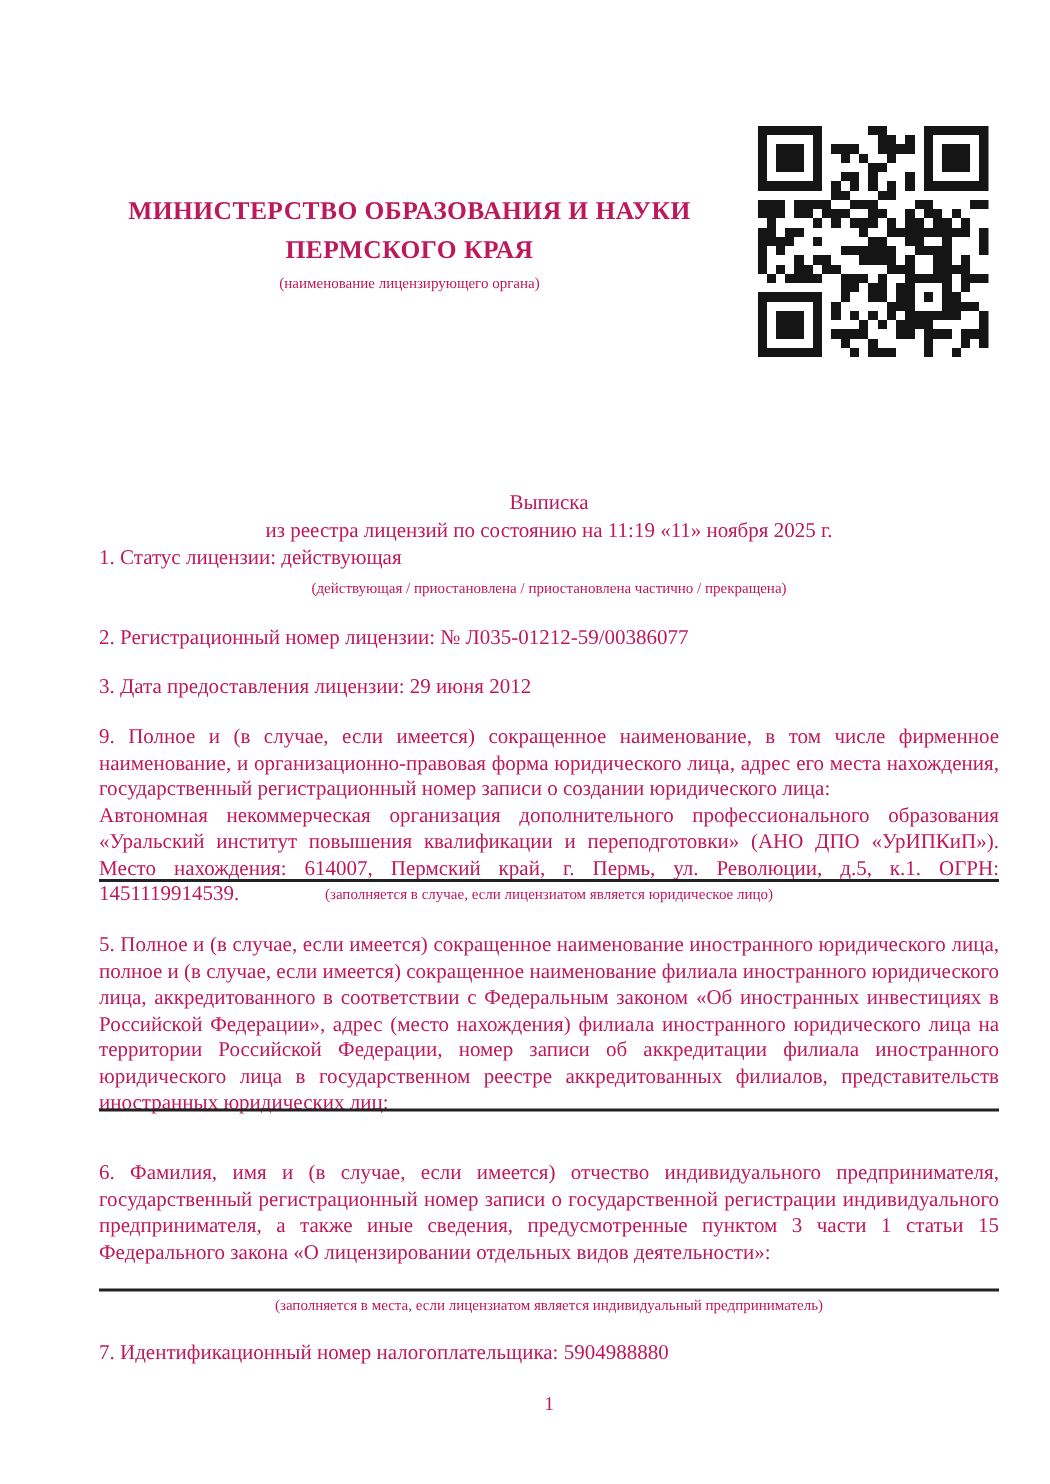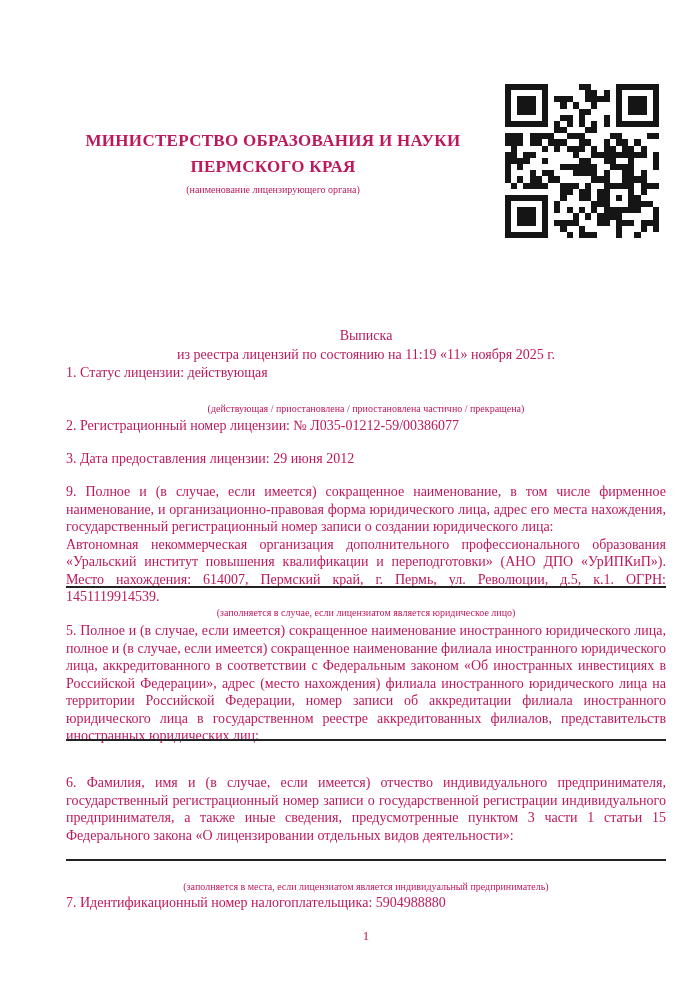--- a/index.html
+++ b/index.html
@@ -27,21 +27,21 @@
     position:absolute; left:66px; top:300px; width:600px;
     text-align:center; font-size:14px; line-height:19px;margin-top:26px;
   }
   .item {
     position:absolute; left:66px; width:600px;
     font-size:14px; line-height:17.5px;
   }
   .para { text-align:justify; }
   .caption {
     position:absolute; left:66px; width:600px;
-    text-align:center; font-size:10px; line-height:12px;margin-top:16px;
+    text-align:center; font-size:10px; line-height:12px;
   }
   .rule {
     position:absolute; left:66px; width:600px; height:0;
     border-top:2px solid #222222;
   }
   .page-num {
     position:absolute; left:66px; top:928px; width:600px;
     text-align:center; font-size:13px;
   }
 </style>

